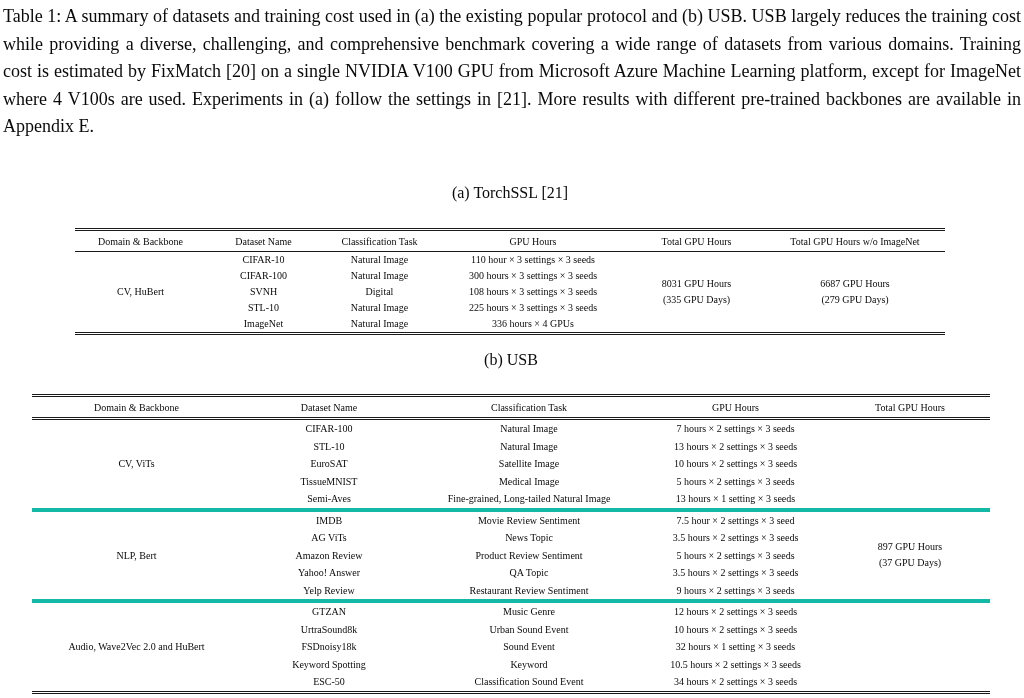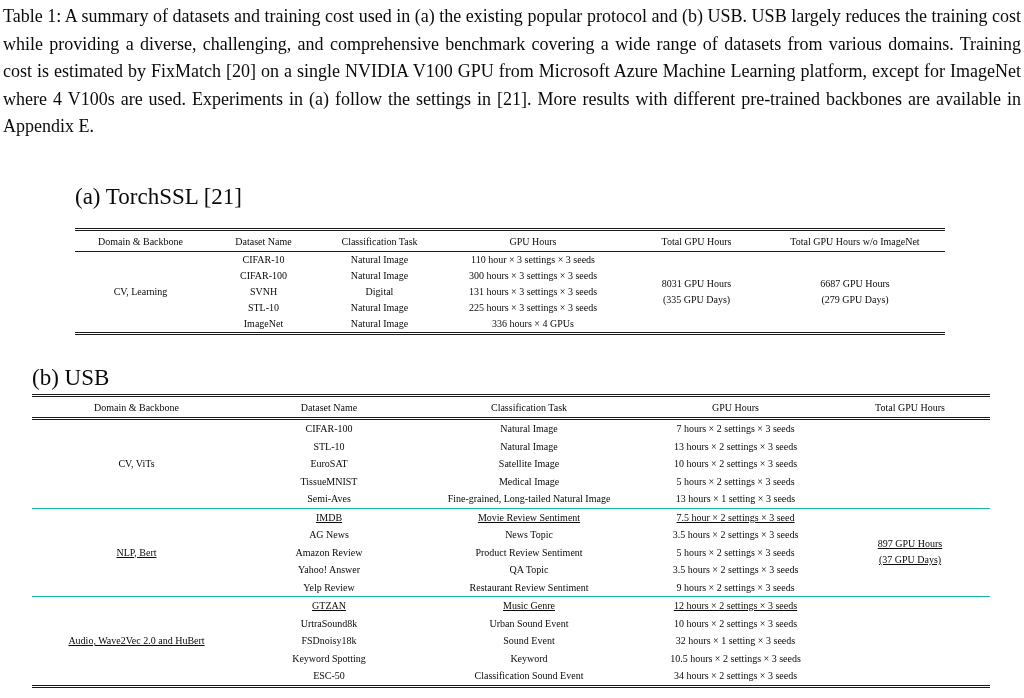--- a/index.html
+++ b/index.html
@@ -9,25 +9,25 @@
     position: relative; overflow: hidden;
     font-family: "Liberation Serif", serif;
     color: #0a0a0a;
   }
   .caption {
     position: absolute; top: 3px; left: 3px; width: 1018px;
     font-size: 18px; line-height: 27.5px;
     text-align: justify;
   }
   .subtable-title {
-    position: absolute; text-align: left;
-    font-size: 23px;
+    position: absolute; text-align: center;
+    font-size: 16px;
   }
   .title-a { top: 184px; left: 75px; width: 870px; }
-  .title-b { top: 365px; left: 32px; width: 958px; }
+  .title-b { top: 351px; left: 32px; width: 958px; }
   table {
     position: absolute;
     border-collapse: collapse;
     table-layout: fixed;
     font-size: 10px;
     border-top: 3px double #1a1a1a;
     border-bottom: 3px double #1a1a1a;
   }
   th, td {
     font-weight: normal;
@@ -35,21 +35,21 @@
     vertical-align: middle;
     white-space: nowrap;
     padding: 0;
   }
   .table-a { top: 228px; left: 75px; width: 870px; }
   .table-a thead th { height: 22px; border-bottom: 1.5px solid #1a1a1a; }
   .table-a tbody td { line-height: 16px; height: 16px; }
   .table-b { top: 394px; left: 32px; width: 958px; }
   .table-b thead th { height: 23px; border-bottom: 3px double #1a1a1a; }
   .table-b tbody td { line-height: 17.5px; height: 17.5px; }
-  .table-b tbody.group + tbody.group tr:first-child td { border-top: 1px solid #14b8a6; text-decoration: underline; }
+  .table-b tbody.group + tbody.group tr:first-child td { border-top: 4px solid #14b8a6; }
   .two-line div { line-height: 16px; }
 </style>
 </head>
 <body>
 
 <div class="caption">Table 1: A summary of datasets and training cost used in (a) the existing popular protocol and (b) USB. USB largely reduces the training cost while providing a diverse, challenging, and comprehensive benchmark covering a wide range of datasets from various domains. Training cost is estimated by FixMatch [20] on a single NVIDIA V100 GPU from Microsoft Azure Machine Learning platform, except for ImageNet where 4 V100s are used. Experiments in (a) follow the settings in [21]. More results with different pre-trained backbones are available in Appendix E.</div>
 
 <div class="subtable-title title-a">(a) TorchSSL [21]</div>
 
 <table class="table-a">
@@ -66,42 +66,42 @@
       <th>Domain &amp; Backbone</th>
       <th>Dataset Name</th>
       <th>Classification Task</th>
       <th>GPU Hours</th>
       <th>Total GPU Hours</th>
       <th>Total GPU Hours w/o ImageNet</th>
     </tr>
   </thead>
   <tbody>
     <tr>
-      <td rowspan="5">CV, Learning</td>
+      <td rowspan="5">CV, HuBert</td>
       <td>CIFAR-10</td>
       <td>Natural Image</td>
       <td>110 hour × 3 settings × 3 seeds</td>
       <td rowspan="5" class="two-line">
         <div>8031 GPU Hours</div>
         <div>(335 GPU Days)</div>
       </td>
       <td rowspan="5" class="two-line">
         <div>6687 GPU Hours</div>
         <div>(279 GPU Days)</div>
       </td>
     </tr>
     <tr>
       <td>CIFAR-100</td>
       <td>Natural Image</td>
       <td>300 hours × 3 settings × 3 seeds</td>
     </tr>
     <tr>
       <td>SVNH</td>
       <td>Digital</td>
-      <td>131 hours × 3 settings × 3 seeds</td>
+      <td>108 hours × 3 settings × 3 seeds</td>
     </tr>
     <tr>
       <td>STL-10</td>
       <td>Natural Image</td>
       <td>225 hours × 3 settings × 3 seeds</td>
     </tr>
     <tr>
       <td>ImageNet</td>
       <td>Natural Image</td>
       <td>336 hours × 4 GPUs</td>
@@ -162,21 +162,21 @@
       <td rowspan="5">NLP, Bert</td>
       <td>IMDB</td>
       <td>Movie Review Sentiment</td>
       <td>7.5 hour × 2 settings × 3 seed</td>
       <td rowspan="5" class="two-line">
         <div>897 GPU Hours</div>
         <div>(37 GPU Days)</div>
       </td>
     </tr>
     <tr>
-      <td>AG News</td>
+      <td>AG ViTs</td>
       <td>News Topic</td>
       <td>3.5 hours × 2 settings × 3 seeds</td>
     </tr>
     <tr>
       <td>Amazon Review</td>
       <td>Product Review Sentiment</td>
       <td>5 hours × 2 settings × 3 seeds</td>
     </tr>
     <tr>
       <td>Yahoo! Answer</td>

